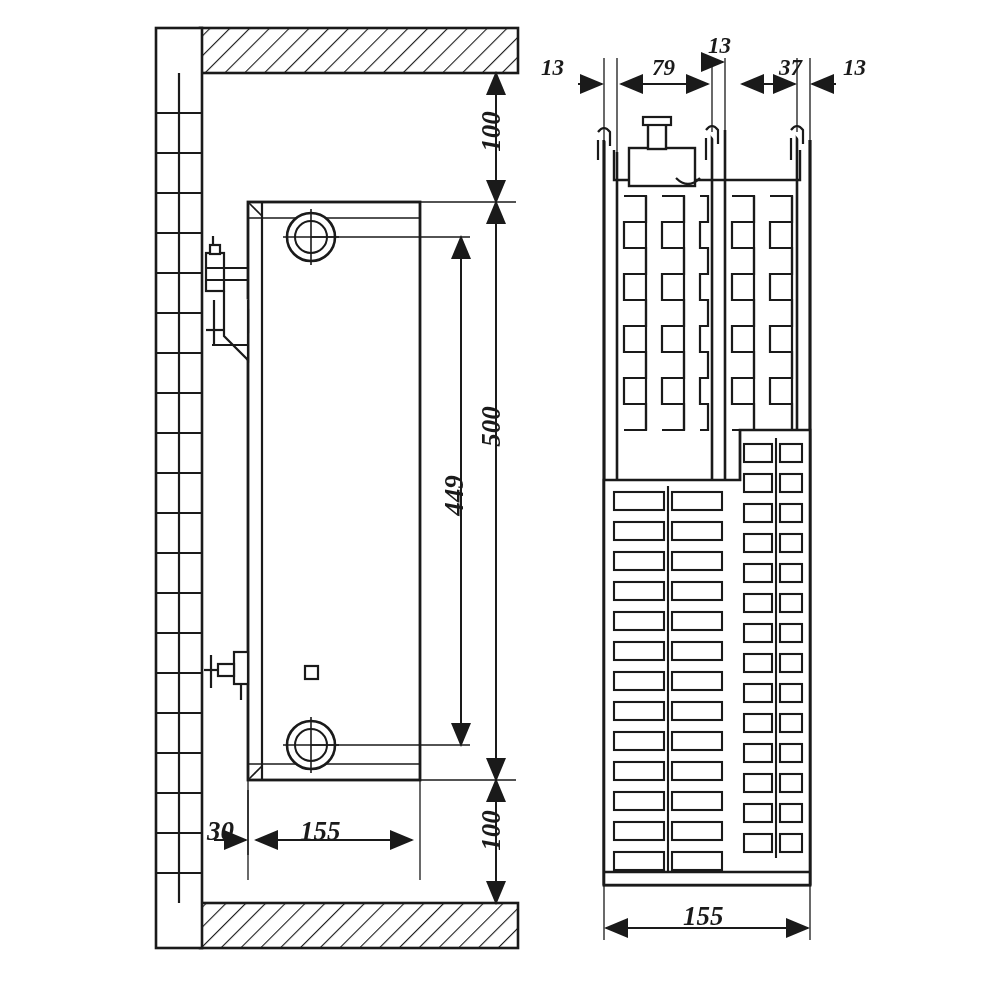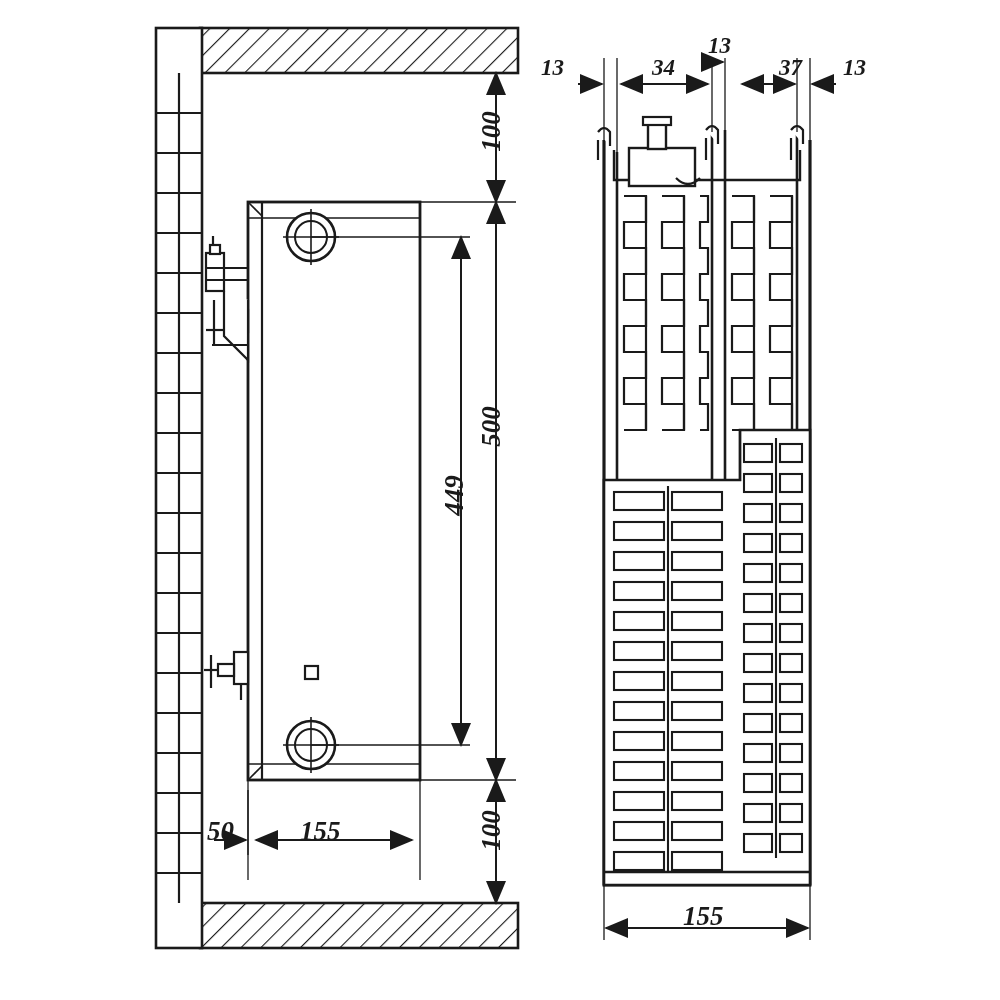--- a/index.html
+++ b/index.html
@@ -286,27 +286,27 @@
   </svg>
 
   <div class="dim-label vert sz-big" style="left:471px; top:118px;">100</div>
 
   <div class="dim-label vert sz-big" style="left:471px; top:413px;">500</div>
 
   <div class="dim-label vert sz-big" style="left:434px; top:482px;">449</div>
 
   <div class="dim-label vert sz-big" style="left:471px; top:817px;">100</div>
 
-  <div class="dim-label sz-big" style="left:207px; top:818px;">50</div>
+  <div class="dim-label sz-big" style="left:207px; top:818px;">30</div>
 
   <div class="dim-label sz-big" style="left:300px; top:818px;">155</div>
 
   <div class="dim-label sz-med" style="left:541px; top:56px;">13</div>
 
-  <div class="dim-label sz-med" style="left:652px; top:56px;">34</div>
+  <div class="dim-label sz-med" style="left:652px; top:56px;">79</div>
 
   <div class="dim-label sz-med" style="left:708px; top:34px;">13</div>
 
   <div class="dim-label sz-med" style="left:755px; top:56px;margin-left:24px;">37</div>
 
   <div class="dim-label sz-med" style="left:843px; top:56px;">13</div>
 
   <div class="dim-label sz-big" style="left:683px; top:903px;">155</div>
 
 </div>

